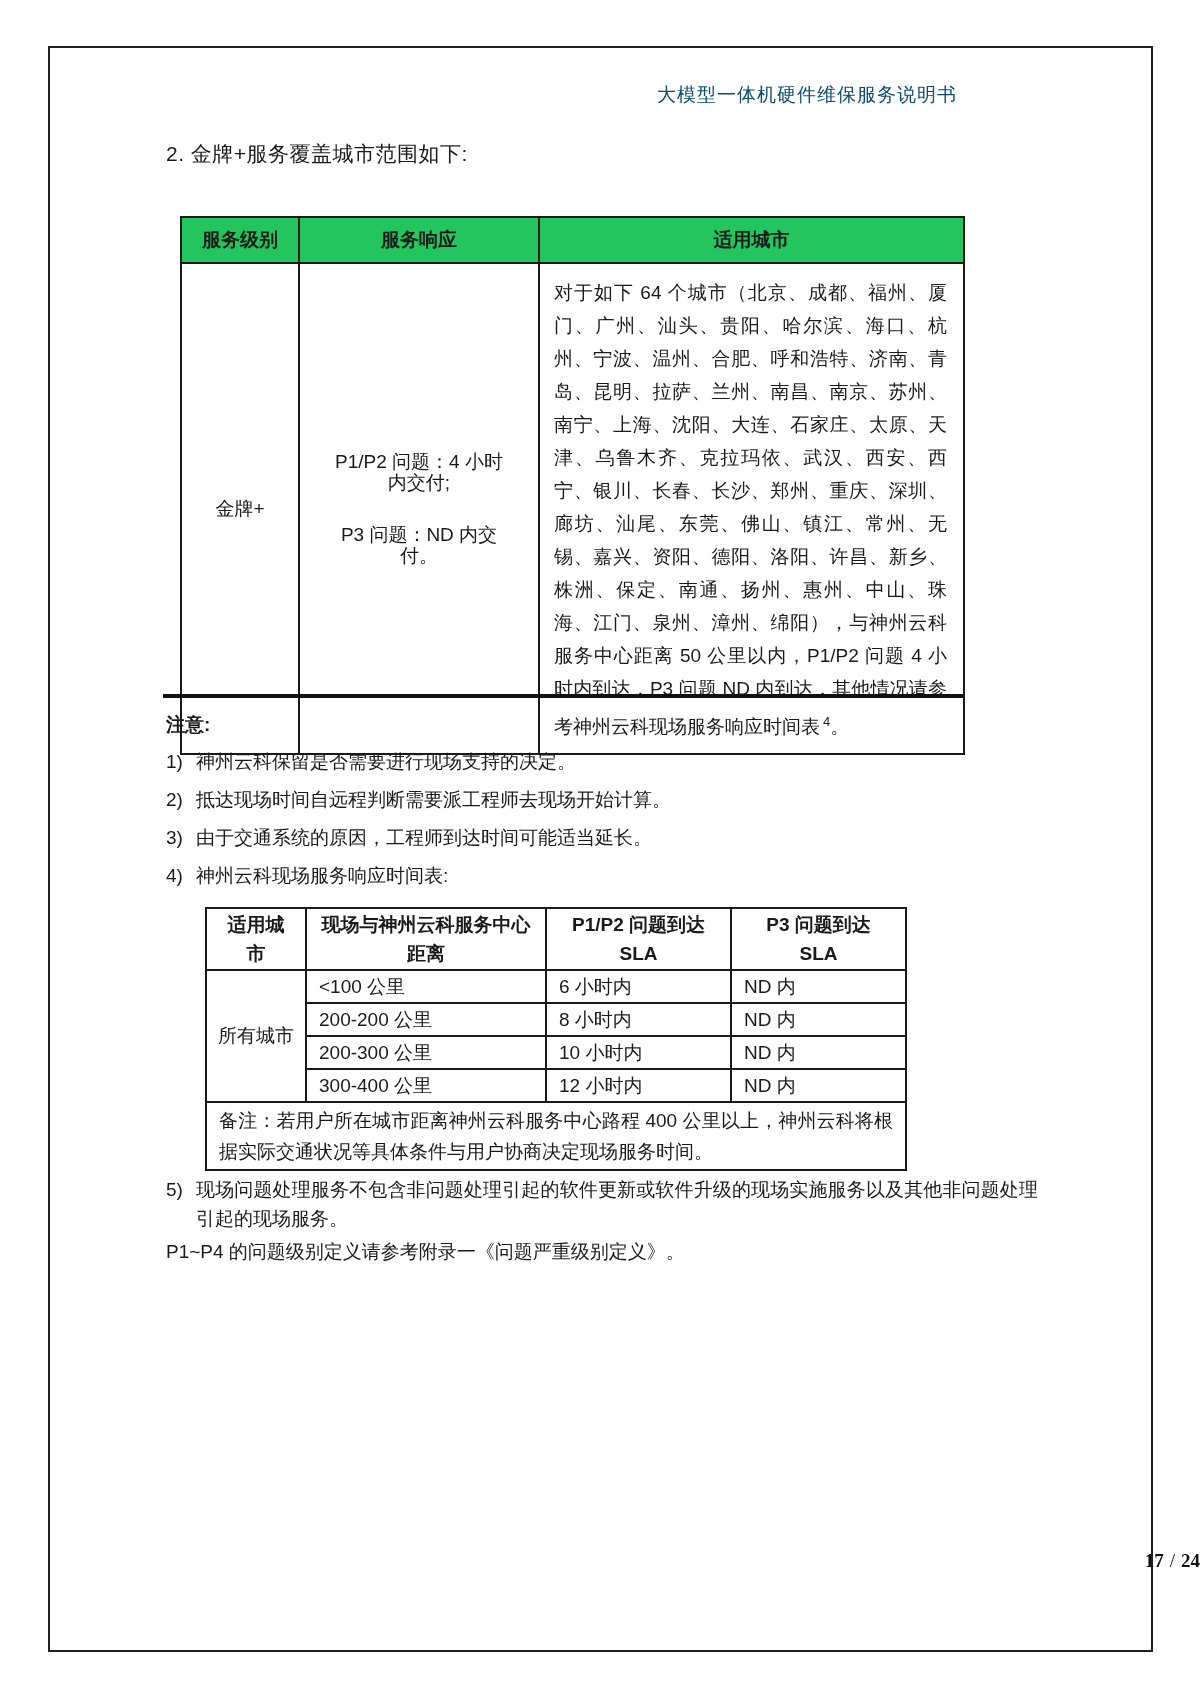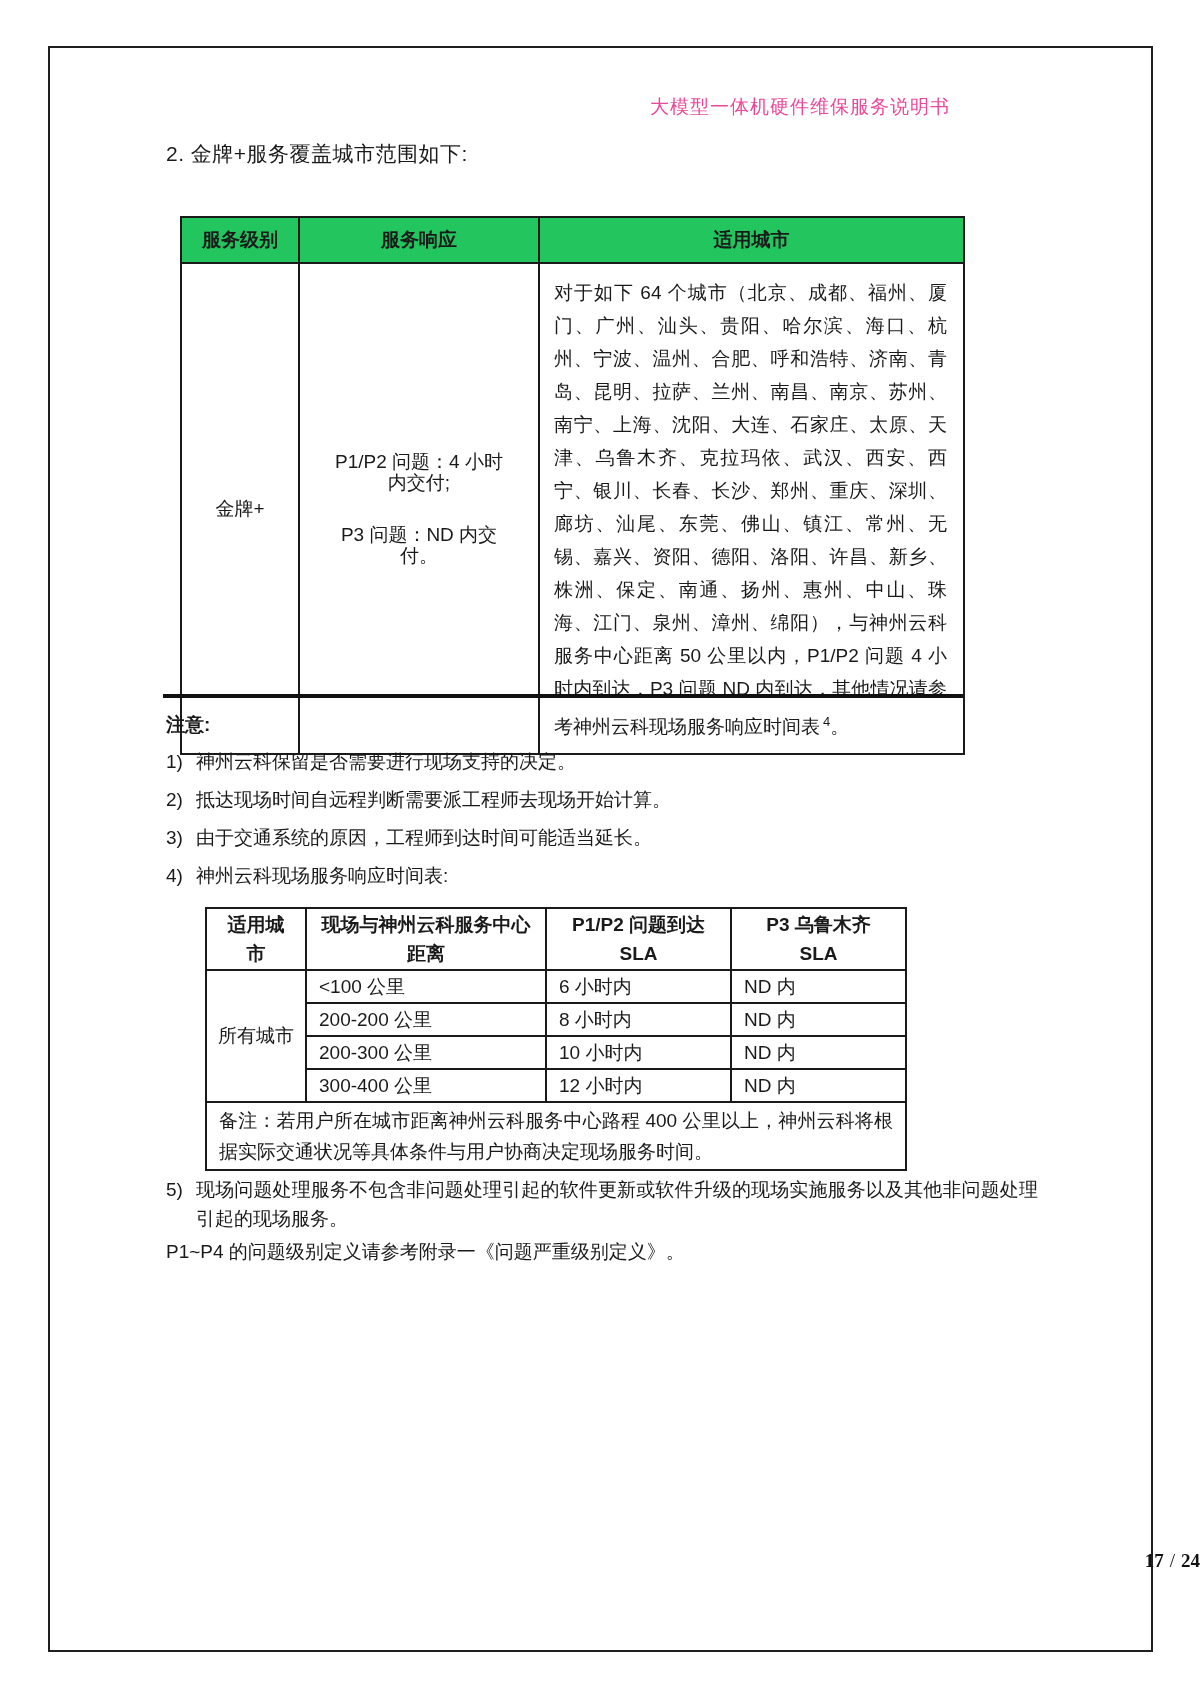--- a/index.html
+++ b/index.html
@@ -17,26 +17,25 @@
   .frame {
     position: absolute;
     left: 48px; top: 46px;
     width: 1105px; height: 1606px;
     border: 2px solid #1f1f1f;
     pointer-events: none;
   }
   .doc-header {
     position: absolute;
     top: 82px;
-    right: 250px;
+    right: 243px;
     font-family: "Liberation Serif", "DejaVu Serif", serif;
     font-size: 19px;
     letter-spacing: 1px;
-    color: #ec4899;
-    margin-top: 12px;
+    color: #0c4a6e;
   }
   .section-title {
     position: absolute;
     left: 166px; top: 140px;
     font-size: 21px;
     font-weight: normal;
     letter-spacing: 0.5px;
   }
   
   table { border-collapse: collapse; table-layout: fixed; }
@@ -214,21 +213,21 @@
       <col style="width:100px">
         <col style="width:240px">
         <col style="width:185px">
         <col style="width:175px">
     </colgroup>
     <thead>
       <tr>
         <th>适用城市</th>
         <th>现场与神州云科服务中心距离</th>
         <th>P1/P2 问题到达 SLA</th>
-        <th>P3 乌鲁木齐 SLA</th>
+        <th>P3 问题到达 SLA</th>
       </tr>
     </thead>
     <tbody>
       <tr>
         <td class="scope-cell" rowspan="4">所有城市</td>
         <td>&lt;100 公里</td>
         <td>6 小时内</td>
         <td>ND 内</td>
       </tr>
       <tr>

